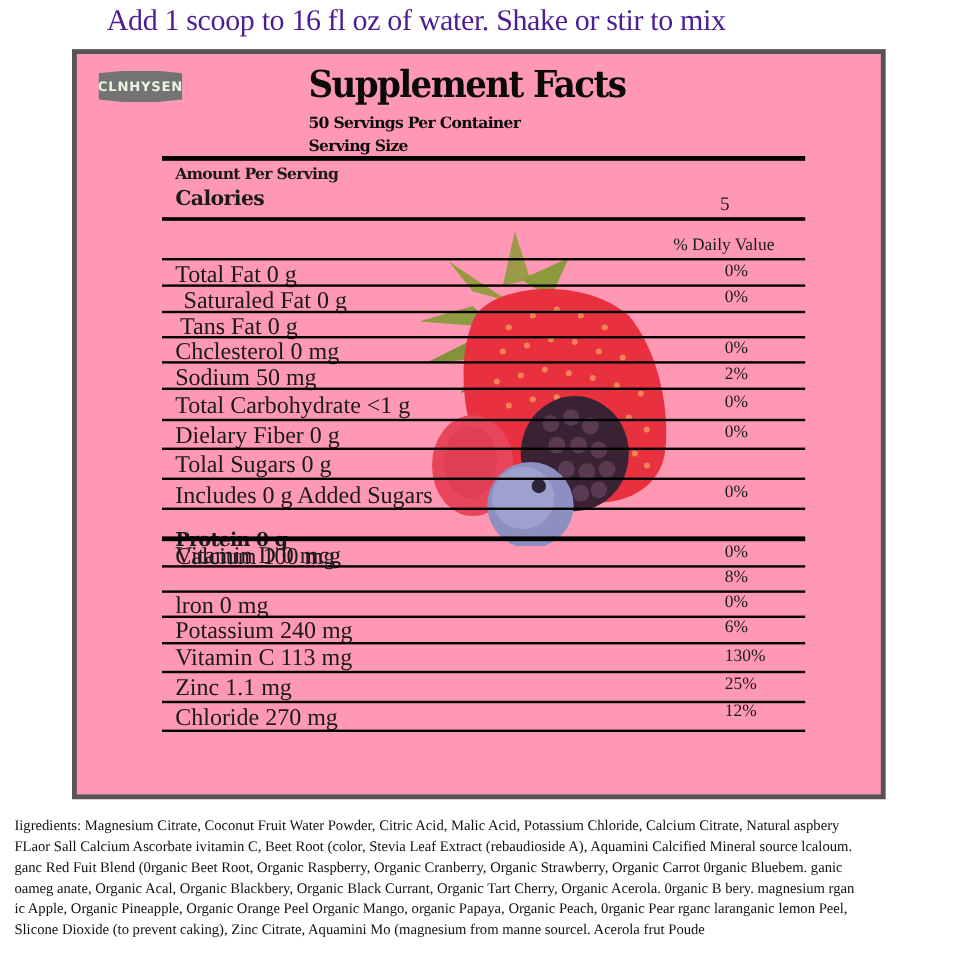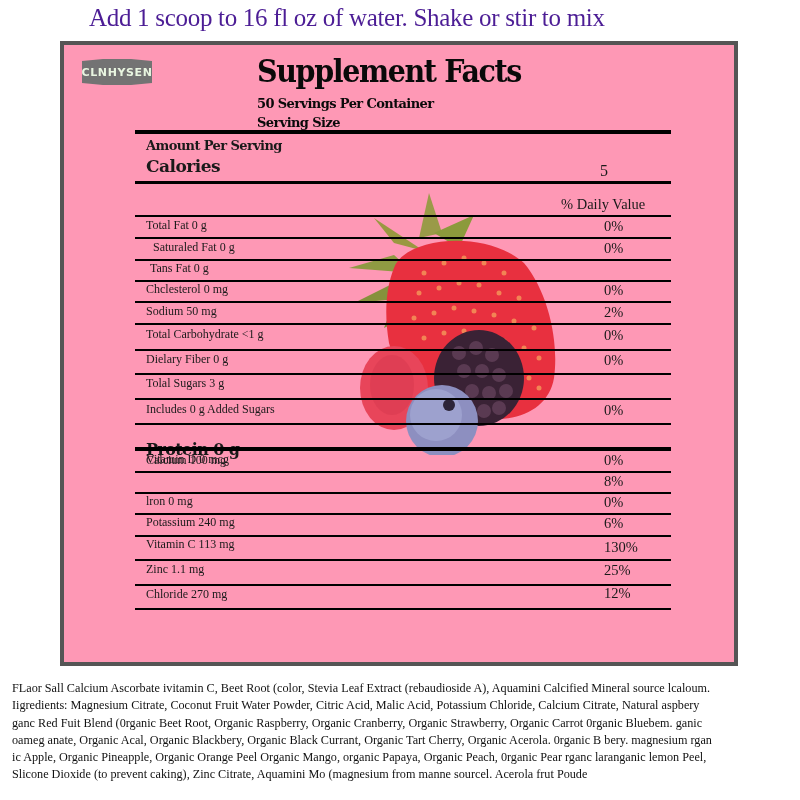--- a/index.html
+++ b/index.html
@@ -9,21 +9,21 @@
   .logo { position:absolute; left:18px; top:14px; width:70px; height:26px; background:#737373; color:#e8f5e0; font-family:"DejaVu Sans", sans-serif; font-weight:bold; font-size:11px; letter-spacing:0.6px; display:flex; align-items:center; justify-content:center; clip-path: polygon(0 8%, 30% 0, 70% 0, 100% 8%, 100% 92%, 70% 100%, 30% 100%, 0 92%); }
   .title { position:absolute; left:193px; top:8px; font-family:"DejaVu Serif", serif; font-weight:bold; font-size:31px; letter-spacing:-1.5px; color:#0a0a0a; white-space:nowrap; transform:scaleX(0.92); transform-origin:left; }
   .sub { position:absolute; left:193px; font-family:"DejaVu Serif", serif; font-weight:bold; font-size:13px; letter-spacing:-0.6px; color:#0a0a0a; white-space:nowrap; }
   .sub1 { top:51px; } .sub2 { top:70px; }
   .rule { position:absolute; left:71px; width:536px; background:#000; }
   .thick { height:4px; } .thin { height:1.5px; }
   .amount { position:absolute; left:82px; top:93px; font-family:"DejaVu Serif", serif; font-weight:bold; font-size:13px; letter-spacing:-0.6px; white-space:nowrap; }
   .calories { position:absolute; left:82px; top:111px; font-family:"DejaVu Serif", serif; font-weight:bold; font-size:17px; letter-spacing:-0.5px; white-space:nowrap; }
   .cal-val { position:absolute; left:536px; top:117px; font-size:16px; }
   .dv-head { position:absolute; left:497px; top:151px; font-size:14.5px; white-space:nowrap; }
-  .row-label { position:absolute; left:82px; font-size:12px; white-space:nowrap; }
+  .row-label { position:absolute; left:82px; font-size:20px; white-space:nowrap; }
   .row-label.indent { left:89px; } .row-label.indent2 { left:86px; }
   .row-val { position:absolute; left:540px; font-size:14.5px; white-space:nowrap; }
   .protein { position:absolute; left:82px; top:382px; font-family:"DejaVu Serif", serif; font-weight:bold; font-size:16px; letter-spacing:-0.6px; white-space:nowrap;margin-top:13px; }
   .footnote { position:absolute; left:72px; top:573px; width:570px; font-size:14.5px; line-height:21px; }
   .fruit { position:absolute; left:270px; top:148px; width:240px; height:262px; pointer-events:none; }
   .ingredients { position:absolute; left:12px; top:680px; width:785px; font-size:12.2px; line-height:17.3px; color:#111; }
   .ing-line { white-space:nowrap; display:block; }
 </style>
 </head>
 <body>
@@ -129,21 +129,21 @@
   <div class="rule thin" style="top:278px"></div>
 
   <div class="row-label" style="top:282px">Total Carbohydrate &lt;1 g</div>
   <div class="row-val" style="top:282px">0%</div>
   <div class="rule thin" style="top:304px"></div>
 
   <div class="row-label" style="top:307px">Dielary Fiber 0 g</div>
   <div class="row-val" style="top:307px">0%</div>
   <div class="rule thin" style="top:328px"></div>
 
-  <div class="row-label" style="top:331px">Tolal Sugars 3 g</div>
+  <div class="row-label" style="top:331px">Tolal Sugars 0 g</div>
   <div class="row-val" style="top:331px"></div>
   <div class="rule thin" style="top:353px"></div>
 
   <div class="row-label" style="top:357px">Includes 0 g Added Sugars</div>
   <div class="row-val" style="top:357px">0%</div>
   <div class="rule thin" style="top:378px"></div>
 
   <div class="protein">Protein 0 g</div>
   <div class="rule thick" style="top:402px"></div>
 
@@ -171,19 +171,19 @@
   <div class="row-val" style="top:517px">25%</div>
   <div class="rule thin" style="top:539px"></div>
 
   <div class="row-label" style="top:542px">Chloride 270 mg</div>
   <div class="row-val" style="top:540px">12%</div>
   <div class="rule thin" style="top:563px"></div>
 
 </div>
 
 <div class="ingredients">
+  <span class="ing-line">Iigredients: Magnesium Citrate, Coconut Fruit Water Powder, Citric Acid, Malic Acid, Potassium Chloride, Calcium Citrate, Natural aspbery</span>
   <span class="ing-line">FLaor Sall Calcium Ascorbate ivitamin C, Beet Root (color, Stevia Leaf Extract (rebaudioside A), Aquamini Calcified Mineral source lcaloum.</span>
-  <span class="ing-line">Iigredients: Magnesium Citrate, Coconut Fruit Water Powder, Citric Acid, Malic Acid, Potassium Chloride, Calcium Citrate, Natural aspbery</span>
   <span class="ing-line">ganc Red Fuit Blend (0rganic Beet Root, Organic Raspberry, Organic Cranberry, Organic Strawberry, Organic Carrot 0rganic Bluebem. ganic</span>
   <span class="ing-line">oameg anate, Organic Acal, Organic Blackbery, Organic Black Currant, Organic Tart Cherry, Organic Acerola. 0rganic B bery. magnesium rgan</span>
   <span class="ing-line">ic Apple, Organic Pineapple, Organic Orange Peel Organic Mango, organic Papaya, Organic Peach, 0rganic Pear rganc laranganic lemon Peel,</span>
   <span class="ing-line">Slicone Dioxide (to prevent caking), Zinc Citrate, Aquamini Mo (magnesium from manne sourcel. Acerola frut Poude</span>
 </div>
 
 </body></html>

